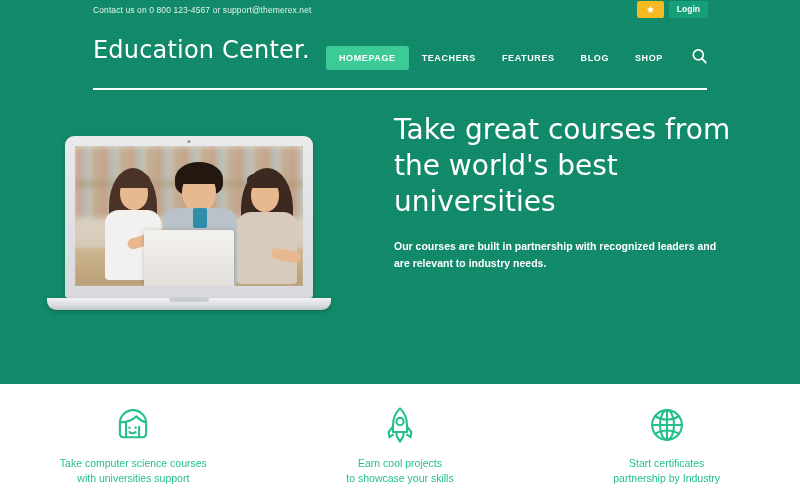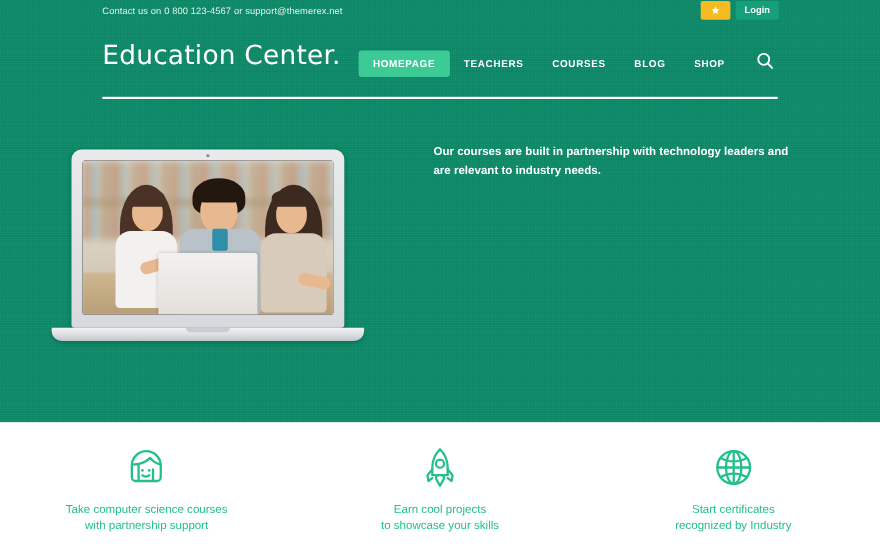--- a/index.html
+++ b/index.html
@@ -343,21 +343,21 @@
         <button class="login-btn">Login</button>
       </div>
     </div>
 
     <div class="header">
       <div class="logo">Education Center.</div>
 
       <nav class="nav">
         <a class="nav-item active">HOMEPAGE</a>
         <a class="nav-item">TEACHERS</a>
-        <a class="nav-item">COURSES</a>
+        <a class="nav-item">FEATURES</a>
         <a class="nav-item">BLOG</a>
         <a class="nav-item">SHOP</a>
 
         <span class="search-icon-wrap">
           <span>
             <svg width="19" height="19" viewBox="0 0 24 24" aria-hidden="true">
               <circle cx="10.5" cy="10" r="6.3" fill="none" stroke="#ffffff" stroke-width="2.1"></circle>
               <line x1="15.2" y1="14.8" x2="20" y2="19.8" stroke="#ffffff" stroke-width="2.3" stroke-linecap="round"></line>
             </svg>
           </span>
@@ -404,21 +404,22 @@
             <div class="open-laptop"></div>
           </div>
         </div>
       </div>
       <div class="laptop-base">
         <div class="laptop-notch"></div>
       </div>
     </div>
 
     <div class="hero-text">
-      <p class="hero-sub">Our courses are built in partnership with technology leaders and are relevant to industry needs.</p>
+      <h1 class="hero-title">Take great courses from the world's best universities</h1>
+      <p class="hero-sub">Our courses are built in partnership with recognized leaders and are relevant to industry needs.</p>
     </div>
   </div>
 
   <div class="features">
 
     <div class="feature">
       <div class="feature-icon">
         <svg width="42" height="42" viewBox="0 0 48 48" aria-hidden="true">
           <g fill="none" stroke="#25c08a" stroke-width="2.4" stroke-linecap="round" stroke-linejoin="round">
             <path d="M9 22a15 15 0 0 1 30 0v12a4 4 0 0 1-4 4H13a4 4 0 0 1-4-4z"></path>
@@ -426,21 +427,21 @@
             <path d="M16 21v17"></path>
             <path d="M31 26v12"></path>
             <circle cx="20" cy="27" r="1.4" fill="#25c08a" stroke="none"></circle>
             <circle cx="27" cy="27" r="1.4" fill="#25c08a" stroke="none"></circle>
             <path d="M20 32c1.6 1.8 5.4 1.8 7 0"></path>
           </g>
         </svg>
       </div>
       <div class="feature-text">
         <div>Take computer science courses</div>
-        <div>with partnership support</div>
+        <div>with universities support</div>
       </div>
     </div>
 
     <div class="feature">
       <div class="feature-icon">
         <svg width="42" height="42" viewBox="0 0 48 48" aria-hidden="true">
           <g fill="none" stroke="#25c08a" stroke-width="2.4" stroke-linecap="round" stroke-linejoin="round">
             <path d="M24 5c5.5 5.5 8 12 8 19v8H16v-8c0-7 2.5-13.5 8-19z"></path>
             <circle cx="24" cy="20" r="4.2"></circle>
             <path d="M16 26l-5 6 1 6 4-3"></path>
@@ -463,18 +464,18 @@
             <ellipse cx="24" cy="24" rx="8" ry="17"></ellipse>
             <line x1="24" y1="7" x2="24" y2="41"></line>
             <line x1="7" y1="24" x2="41" y2="24"></line>
             <path d="M10.5 14c3.8 2.4 8.4 3.7 13.5 3.7S33.7 16.4 37.5 14"></path>
             <path d="M10.5 34c3.8-2.4 8.4-3.7 13.5-3.7s9.7 1.3 13.5 3.7"></path>
           </g>
         </svg>
       </div>
       <div class="feature-text">
         <div>Start certificates</div>
-        <div>recognized by Industry</div>
+        <div>partnership by Industry</div>
       </div>
     </div>
 
   </div>
 </div>
 
 </body></html>

